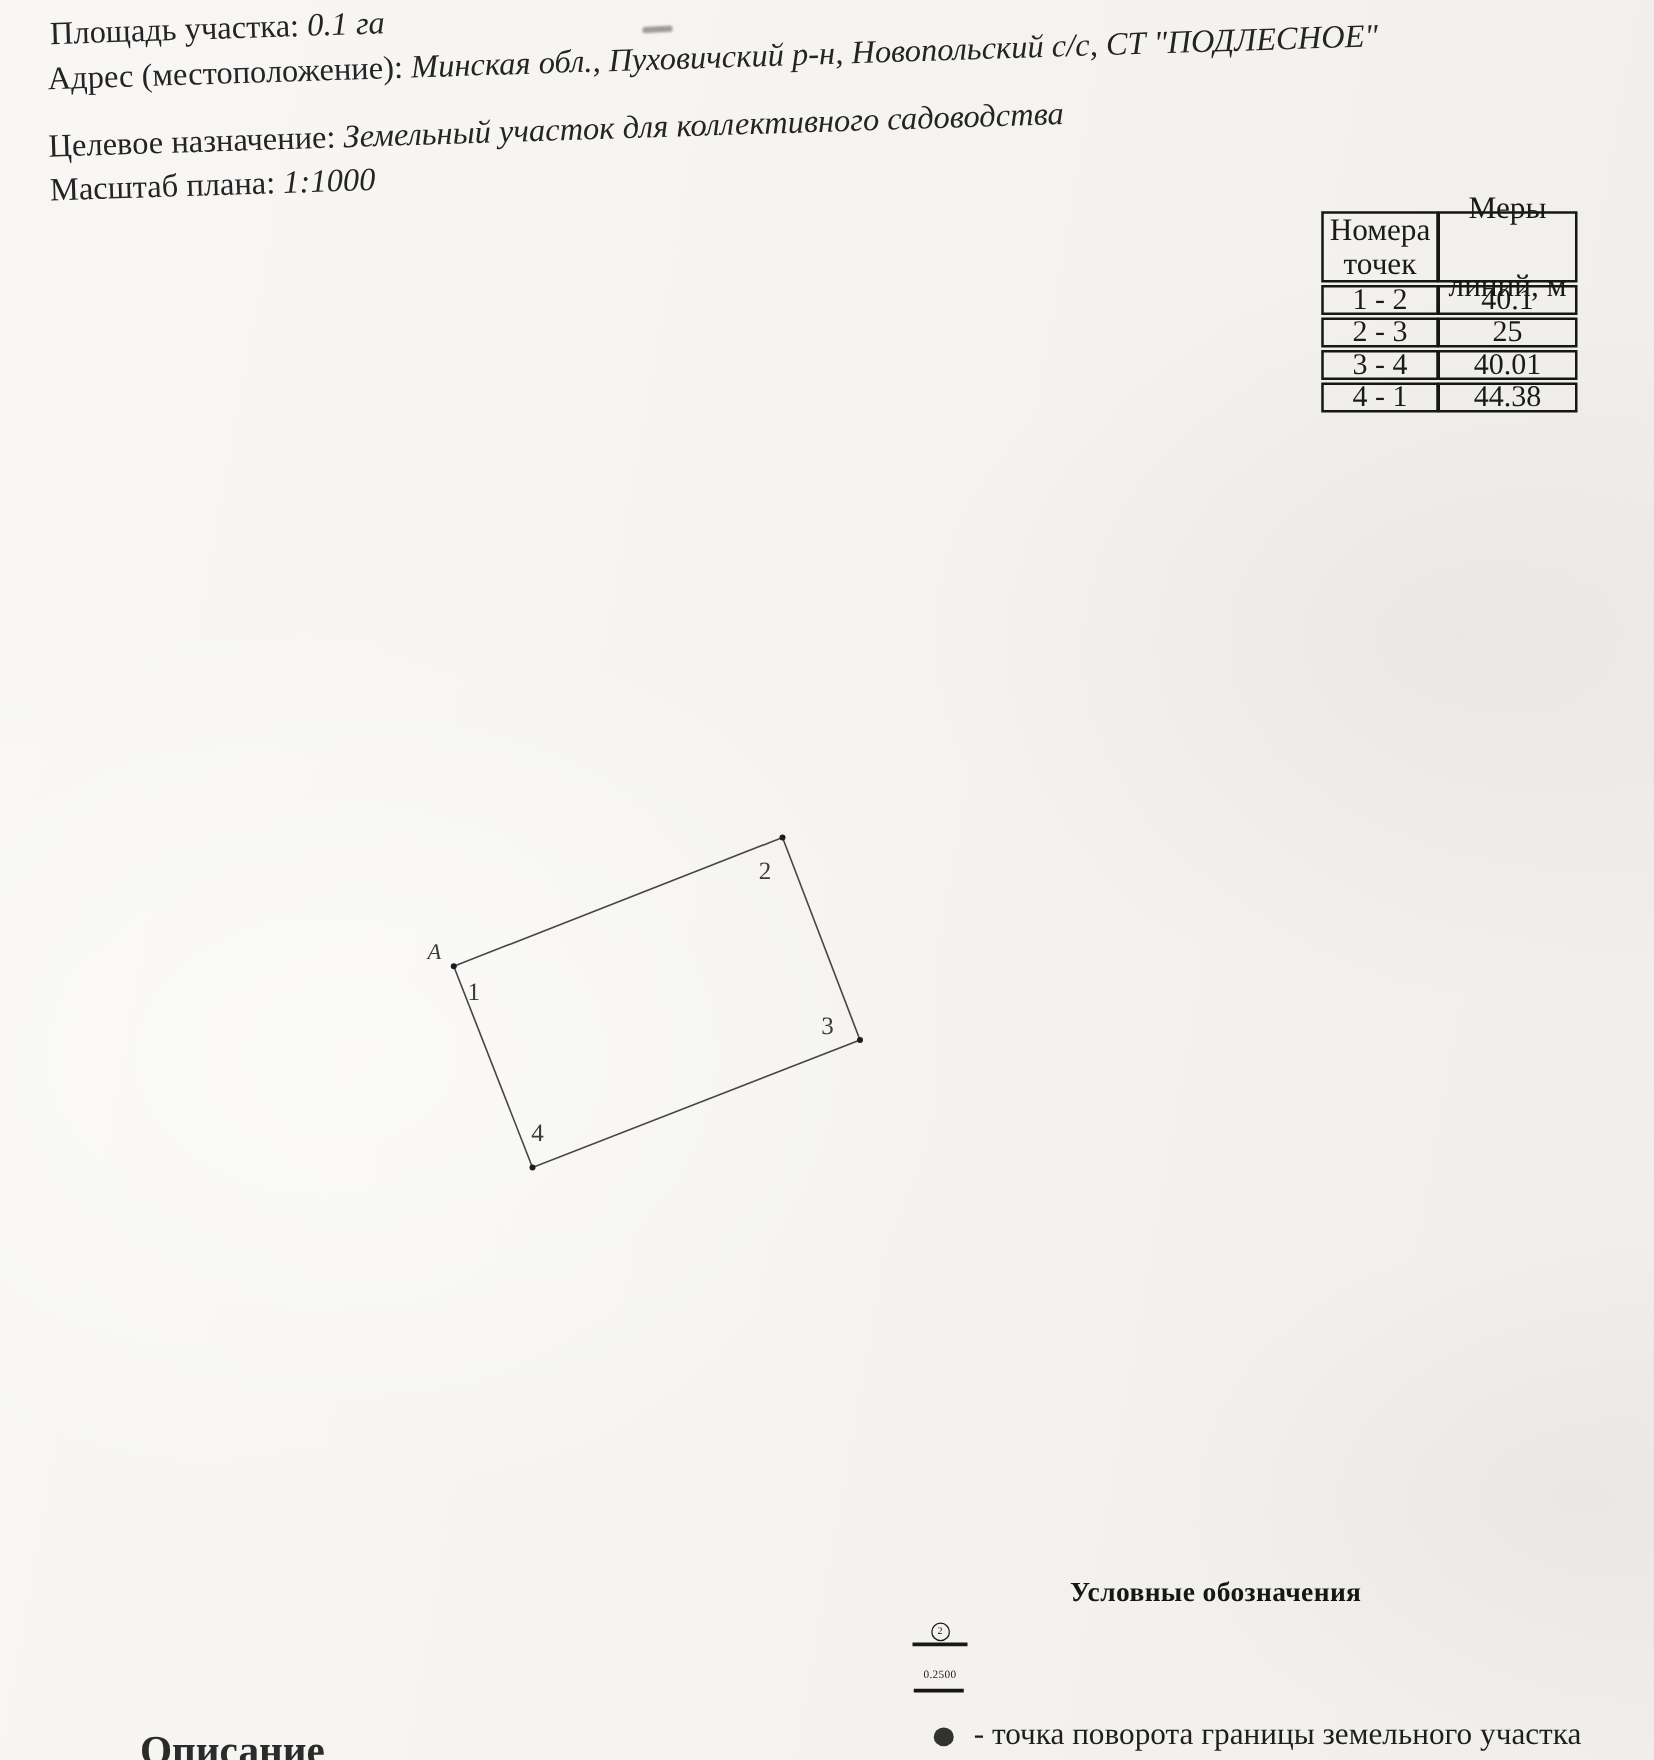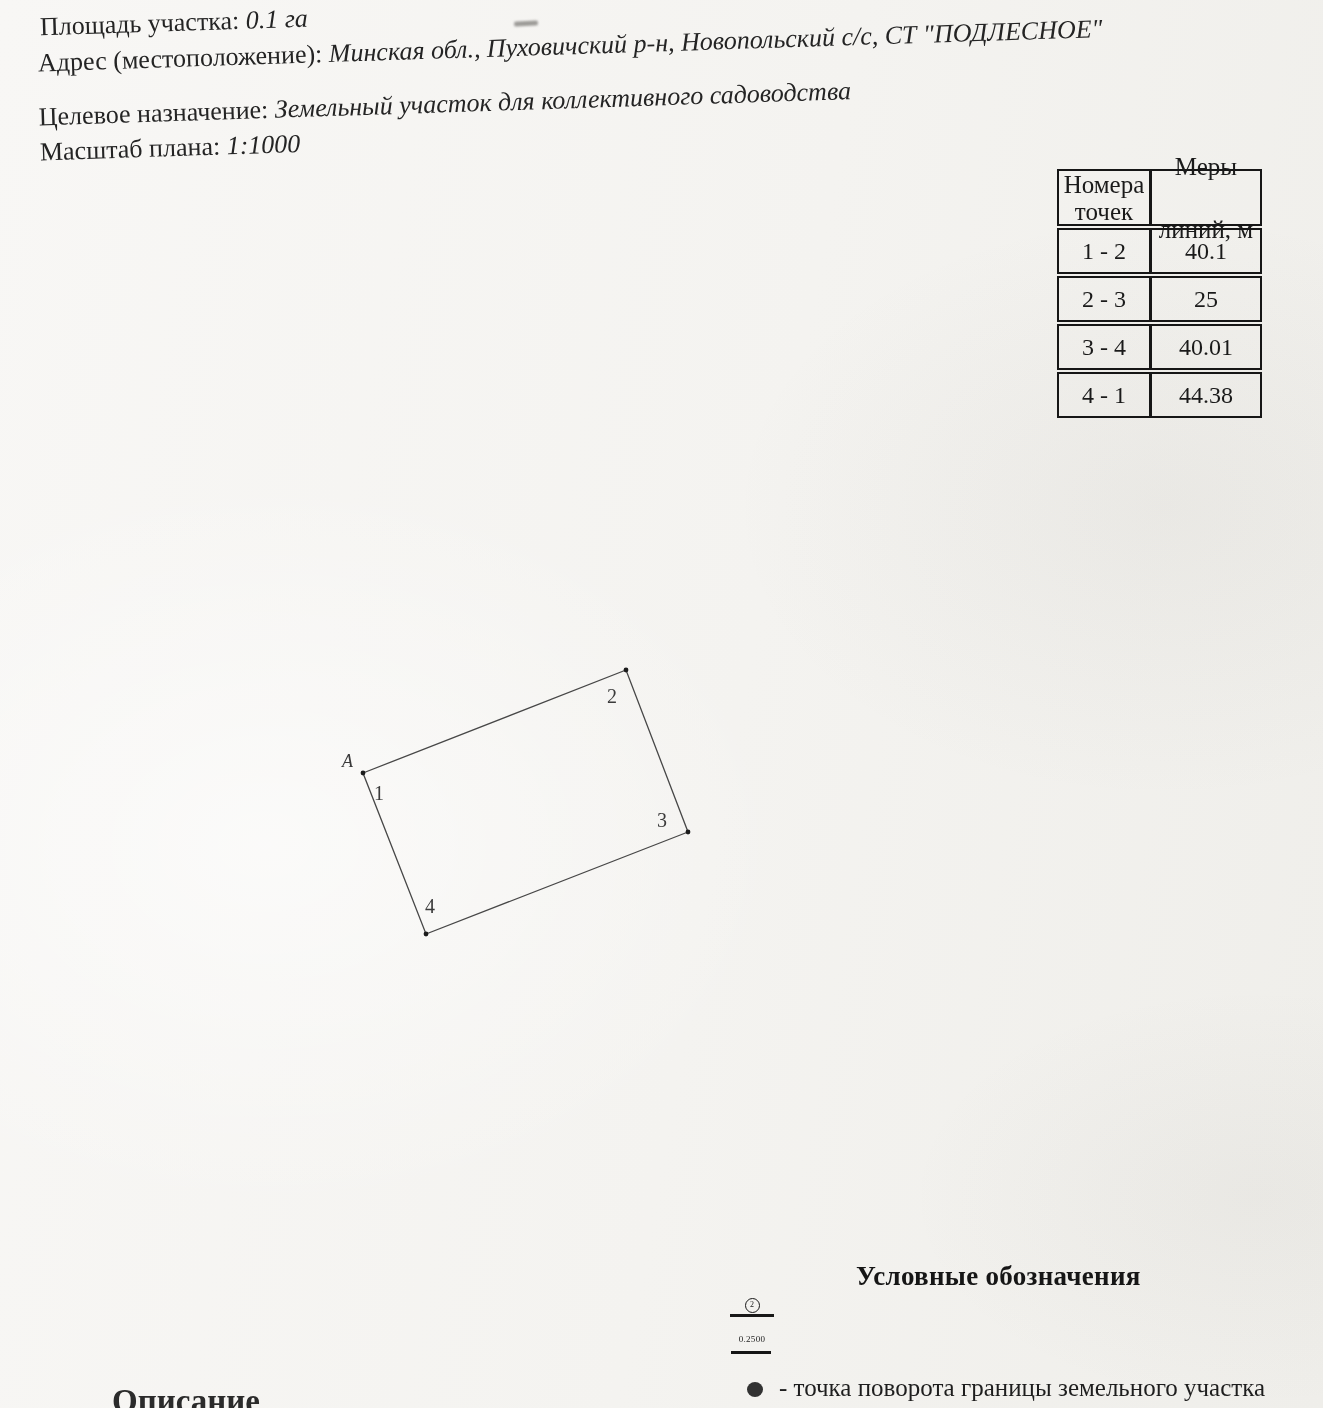--- a/index.html
+++ b/index.html
@@ -31,29 +31,29 @@
 
   
   .mtable { position:absolute; left:1057px; top:169px; }
   .trow { display:flex; margin-top:2px; }
   .trow.first { margin-top:0; }
   .tcell { border:2px solid #161616; display:flex; align-items:center;
            justify-content:center; text-align:center; color:#1a1a1a; }
   .tcell.c1 { width:94px; }
   .tcell.c2 { width:112px; margin-left:-1px;gap:36px; }
   .hcell { height:57px; flex-direction:column; font-size:25px; line-height:27px; }
-  .dcell { height:46px; font-size:24px; }
+  .dcell { height:24px; font-size:24px; }
 
   
   .plan { position:absolute; left:330px; top:645px; }
   .plan text { font-family:"Liberation Serif", serif; fill:#3b3b3b; }
 
   
   .legend-title { position:absolute; left:856px; top:1261px; font-weight:bold;
-                  font-size:27px; letter-spacing:0.3px; color:#161616; }
+                  font-size:22px; letter-spacing:0.3px; color:#161616; }
   .lg-text { position:absolute; font-size:25px; white-space:nowrap; color:#1e1e1e; }
   .t1 { left:776px; top:1300px; }
   .t2 { left:779px; top:1338px; }
   .t3 { left:779px; top:1374px; }
 
   .zone-symbol { position:absolute; left:729px; top:1292px; width:46px; text-align:center; }
   .zs-circle { width:15px; height:15px; border:1.6px solid #181818; border-radius:50%;
                margin:6px auto 0 auto; font-size:8px; line-height:12px; text-align:center;
                color:#181818; }
   .zs-line { width:44px; height:3px; background:#181818; margin:1px auto 0 auto; }

